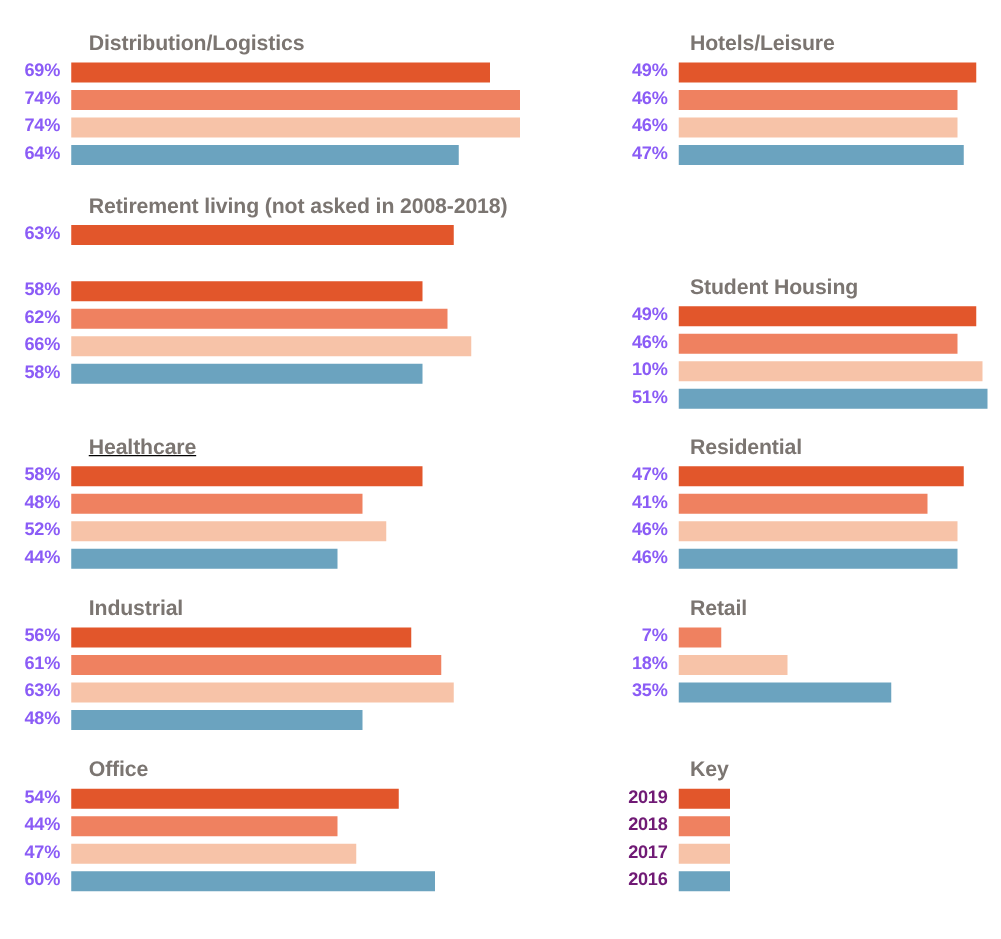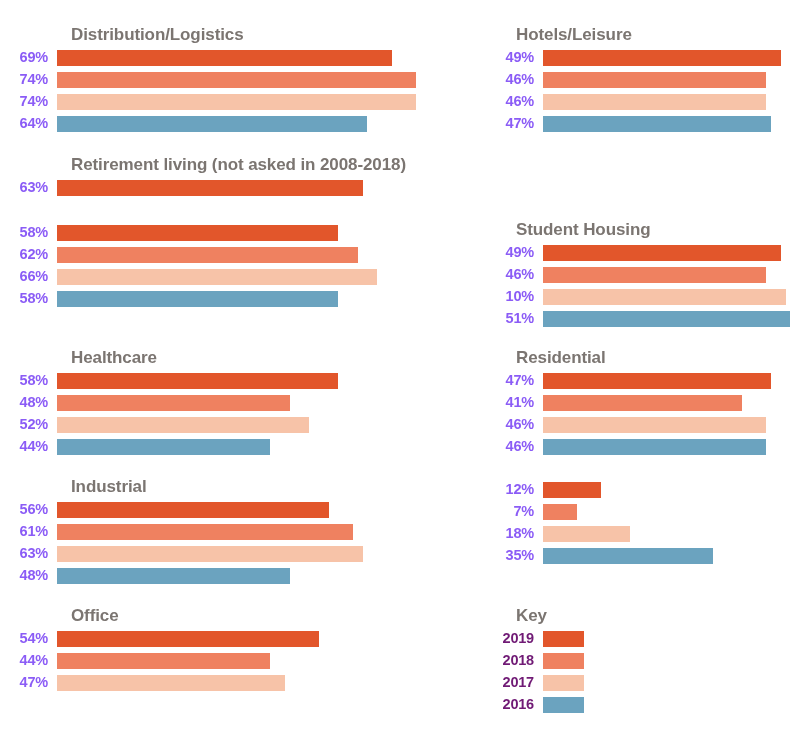--- a/index.html
+++ b/index.html
@@ -38,21 +38,21 @@
   .panel-title {
     font-size: 17px;
     font-weight: bold;
     color: #7b7571;
     letter-spacing: -0.1px;
     white-space: nowrap;
     line-height: 20px;
     height: 20px;
   }
   .column.left  .panel-title { margin-left: 71px; }
-  .column.right .panel-title { margin-left: 30px; }
+  .column.right .panel-title { margin-left: 66px; }
 
   .rows { margin-top: 3px; }
 
   .bar-row {
     position: relative;
     height: 22px;
   }
 
   .bar-label {
     position: absolute;
@@ -143,21 +143,21 @@
           <div class="bar-row">
             <div class="bar-label">66%</div>
             <div class="bar" style="width: 320.1px; background: rgb(247, 195, 168);"></div>
           </div>
           <div class="bar-row">
             <div class="bar-label">58%</div>
             <div class="bar" style="width: 281.3px; background: rgb(107, 163, 191);"></div>
           </div>
         </div>
       </div>
-      <div class="panel" style="top: 348px;">
+      <div class="panel" style="top: 348px; text-decoration: underline;">
         <div class="panel-title">Healthcare</div>
         <div class="rows">
           <div class="bar-row">
             <div class="bar-label">58%</div>
             <div class="bar" style="width: 281.3px; background: rgb(226, 86, 43);"></div>
           </div>
           <div class="bar-row">
             <div class="bar-label">48%</div>
             <div class="bar" style="width: 232.8px; background: rgb(239, 129, 96);"></div>
           </div>
@@ -199,20 +199,24 @@
             <div class="bar-label">54%</div>
             <div class="bar" style="width: 261.9px; background: rgb(226, 86, 43);"></div>
           </div>
           <div class="bar-row">
             <div class="bar-label">44%</div>
             <div class="bar" style="width: 213.4px; background: rgb(239, 129, 96);"></div>
           </div>
           <div class="bar-row">
             <div class="bar-label">47%</div>
             <div class="bar" style="width: 227.95px; background: rgb(247, 195, 168);"></div>
+          </div>
+          <div class="bar-row">
+            <div class="bar-label">60%</div>
+            <div class="bar" style="width: 291px; background: rgb(107, 163, 191);"></div>
           </div>
         </div>
       </div>
     </div>
   <div class="column right">
       <div class="panel" style="top: 25px;">
         <div class="panel-title">Hotels/Leisure</div>
         <div class="rows">
           <div class="bar-row">
             <div class="bar-label">49%</div>
@@ -268,25 +272,22 @@
             <div class="bar-label">46%</div>
             <div class="bar" style="width: 223.1px; background: rgb(247, 195, 168);"></div>
           </div>
           <div class="bar-row">
             <div class="bar-label">46%</div>
             <div class="bar" style="width: 223.1px; background: rgb(107, 163, 191);"></div>
           </div>
         </div>
       </div>
       <div class="panel" style="top: 477px;">
-        <div class="rows">
-          <div class="bar-row">
-            <div class="bar-label">12%</div>
-            <div class="bar" style="width: 58.2px; background: rgb(226, 86, 43);"></div>
-          </div>
+        <div class="panel-title">Retail</div>
+        <div class="rows">
           <div class="bar-row">
             <div class="bar-label">7%</div>
             <div class="bar" style="width: 33.95px; background: rgb(239, 129, 96);"></div>
           </div>
           <div class="bar-row">
             <div class="bar-label">18%</div>
             <div class="bar" style="width: 87.3px; background: rgb(247, 195, 168);"></div>
           </div>
           <div class="bar-row">
             <div class="bar-label">35%</div>

